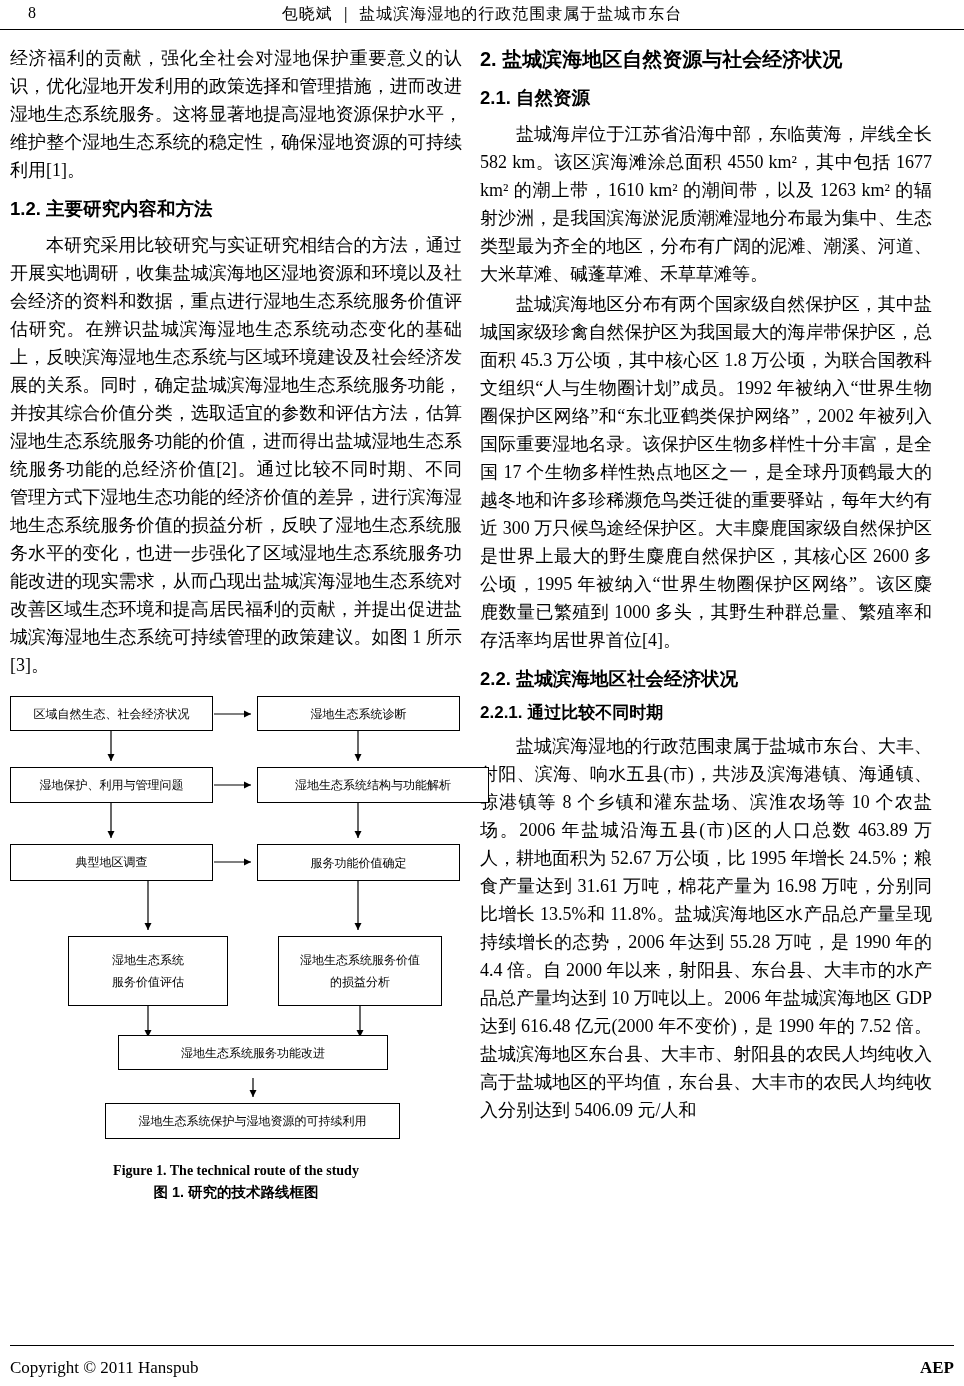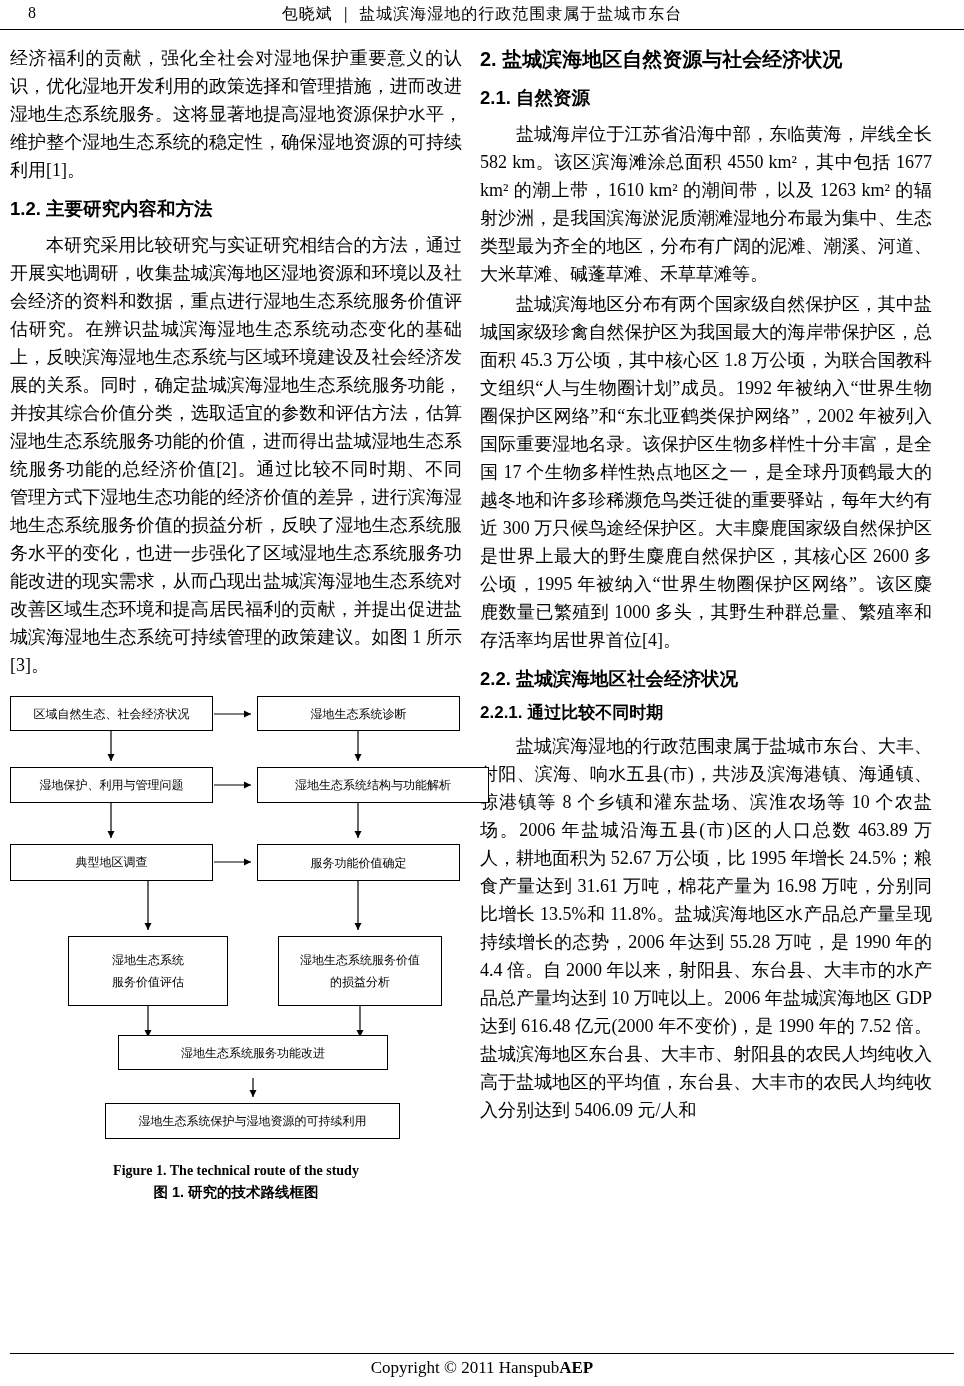--- a/index.html
+++ b/index.html
@@ -100,23 +100,23 @@
     font-size: 14.5px;
     font-weight: bold;
     font-family: "Liberation Sans", sans-serif;
     margin-top: 4px;
   }
   
   .ftr {
     position: absolute;
     left: 10px; right: 10px; bottom: 8px;
     border-top: 1px solid #000;
-    padding-top: 4px;
+    padding-top: 12px;
     display: flex;
-    justify-content: center;
+    justify-content: space-between;
     font-size: 17px;
   }
   .ftr .journal { font-weight: bold; }
 </style>
 </head>
 <body>
 
 <div class="page">
 
   <div class="hdr">

